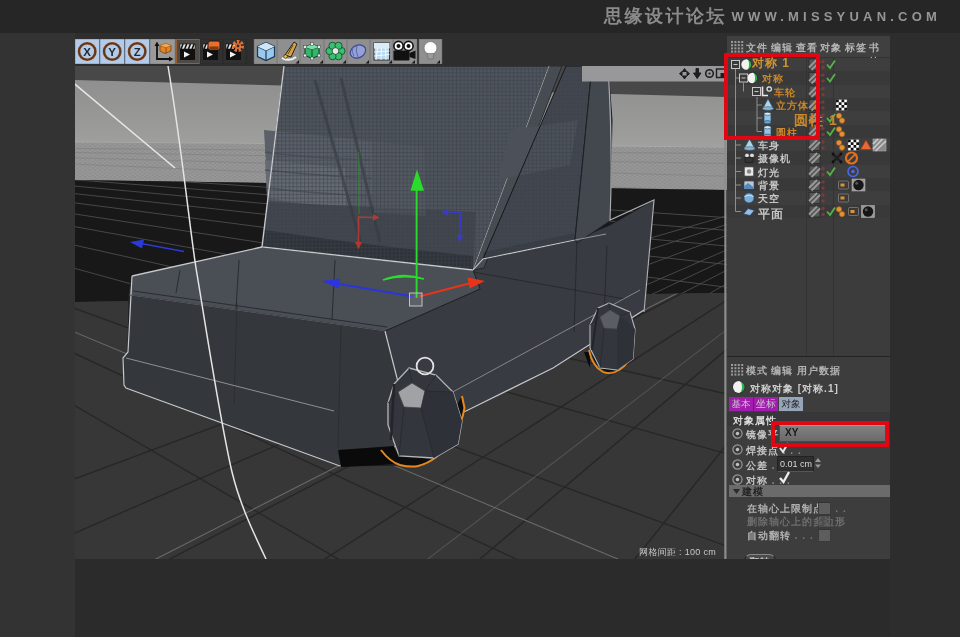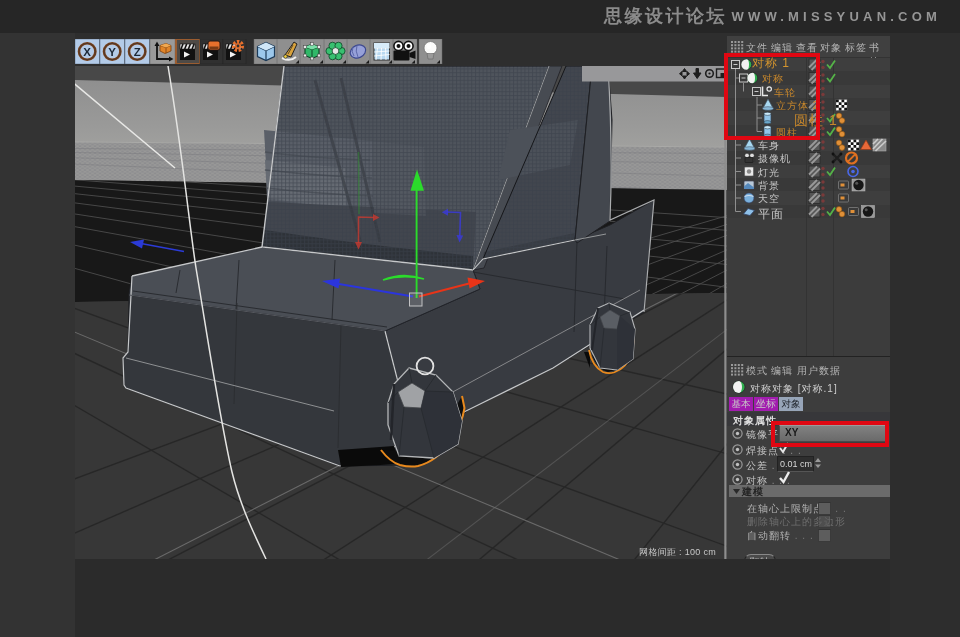--- a/index.html
+++ b/index.html
@@ -11,21 +11,21 @@
   #tb-en{right:19px;top:9px;font-size:13px;letter-spacing:4.2px;color:#969696;font-weight:bold;}
   #leftstrip{left:0;top:33px;width:75px;height:604px;background:#333333;}
   #topstrip{left:75px;top:33px;width:885px;height:33px;background:#2e2e2e;}
   #bottomstrip{left:75px;top:559px;width:885px;height:78px;background:#2b2b2b;}
   #rightstrip{left:890px;top:33px;width:70px;height:604px;background:#2d2d2d;}
   #om{left:727px;top:36px;width:163px;height:320px;background:#3c3c3c;font-size:10px;color:#c0c0c0;}
   #am{left:727px;top:356px;width:163px;height:204px;background:#3d3d3d;font-size:10px;color:#c4c4c4;}
   .red{border:4px solid #e00712;background:transparent;z-index:50;}
   #red1{left:724px;top:53px;width:88px;height:79px;}
   #red2{left:771px;top:421px;width:110px;height:18px;}
-  .cjk{letter-spacing:1px;font-weight:normal;}
+  .cjk{letter-spacing:1px;font-weight:bold;}
 </style>
 </head>
 <body>
 <div id="app">
   <div id="titlebar" class="abs">
       <span id="tb-en" class="abs">WWW.MISSYUAN.COM</span>
       <span id="tb-cn" class="abs">思缘设计论坛</span>
     </div>
   <div id="leftstrip" class="abs"></div>
   <div id="topstrip" class="abs"></div>

